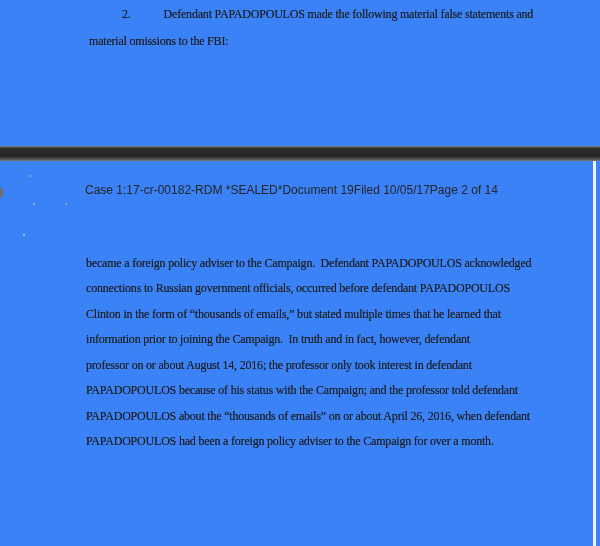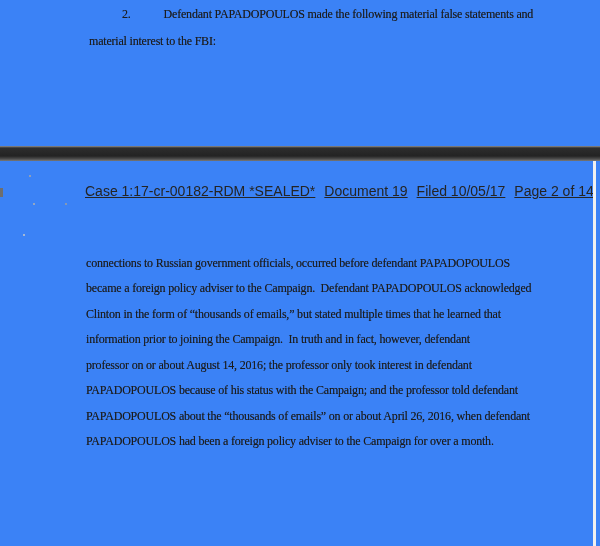--- a/index.html
+++ b/index.html
@@ -35,26 +35,25 @@
     width: 600px;
     height: 15px;
     background: linear-gradient(180deg, #909090 0px, #2d2d2d 2px, #232323 10px, #4d4d4d 13px, #7a7a7a 15px);
   }
   
   .case-header {
     position: absolute;
     top: 183px;
     left: 85px;
     display: flex;
-    gap: 9px;
+    gap: 0;
     font-family: "Liberation Sans", sans-serif;
-    font-size: 14px;
+    font-size: 12px;
     color: #242424;
     white-space: pre;
-    text-decoration: underline;
   }
   
   .body-para {
     position: absolute;
     top: 251px;
     left: 86px;
     width: 480px;
     font-size: 12px;
     line-height: 25.45px;
     letter-spacing: -0.2px;
@@ -86,35 +85,35 @@
   .speck.s3 { left: 65px; top: 203px; width: 2px; height: 2px; background: #9f9f9f; }
   .speck.s4 { left: 23px; top: 234px; width: 2px; height: 2px; background: #c8c8c8; }
 </style>
 </head>
 <body>
 
 <div class="page">
 
   <div class="prev-para">
     <div class="first-line"><span class="marker">2.</span><span class="after-marker">Defendant PAPADOPOULOS made the following material false statements and</span></div>
-    <div class="cont-line">material interest to the FBI:</div>
+    <div class="cont-line">material omissions to the FBI:</div>
   </div>
 
   <div class="separator-bar"></div>
 
   <div class="case-header">
     <span>Case 1:17-cr-00182-RDM *SEALED*</span>
     <span>Document 19</span>
     <span>Filed 10/05/17</span>
     <span>Page 2 of 14</span>
   </div>
 
   <div class="body-para">
+    <div class="cont-line">became a foreign policy adviser to the Campaign.  Defendant PAPADOPOULOS acknowledged</div>
     <div class="cont-line">connections to Russian government officials, occurred before defendant PAPADOPOULOS</div>
-    <div class="cont-line">became a foreign policy adviser to the Campaign.  Defendant PAPADOPOULOS acknowledged</div>
     <div class="cont-line">Clinton in the form of “thousands of emails,” but stated multiple times that he learned that</div>
     <div class="cont-line">information prior to joining the Campaign.  In truth and in fact, however, defendant</div>
     <div class="cont-line">professor on or about August 14, 2016; the professor only took interest in defendant</div>
     <div class="cont-line">PAPADOPOULOS because of his status with the Campaign; and the professor told defendant</div>
     <div class="cont-line">PAPADOPOULOS about the “thousands of emails” on or about April 26, 2016, when defendant</div>
     <div class="cont-line">PAPADOPOULOS had been a foreign policy adviser to the Campaign for over a month.</div>
   </div>
 
   <div class="edge-line-right"></div>
   <div class="edge-mark-left"></div>

